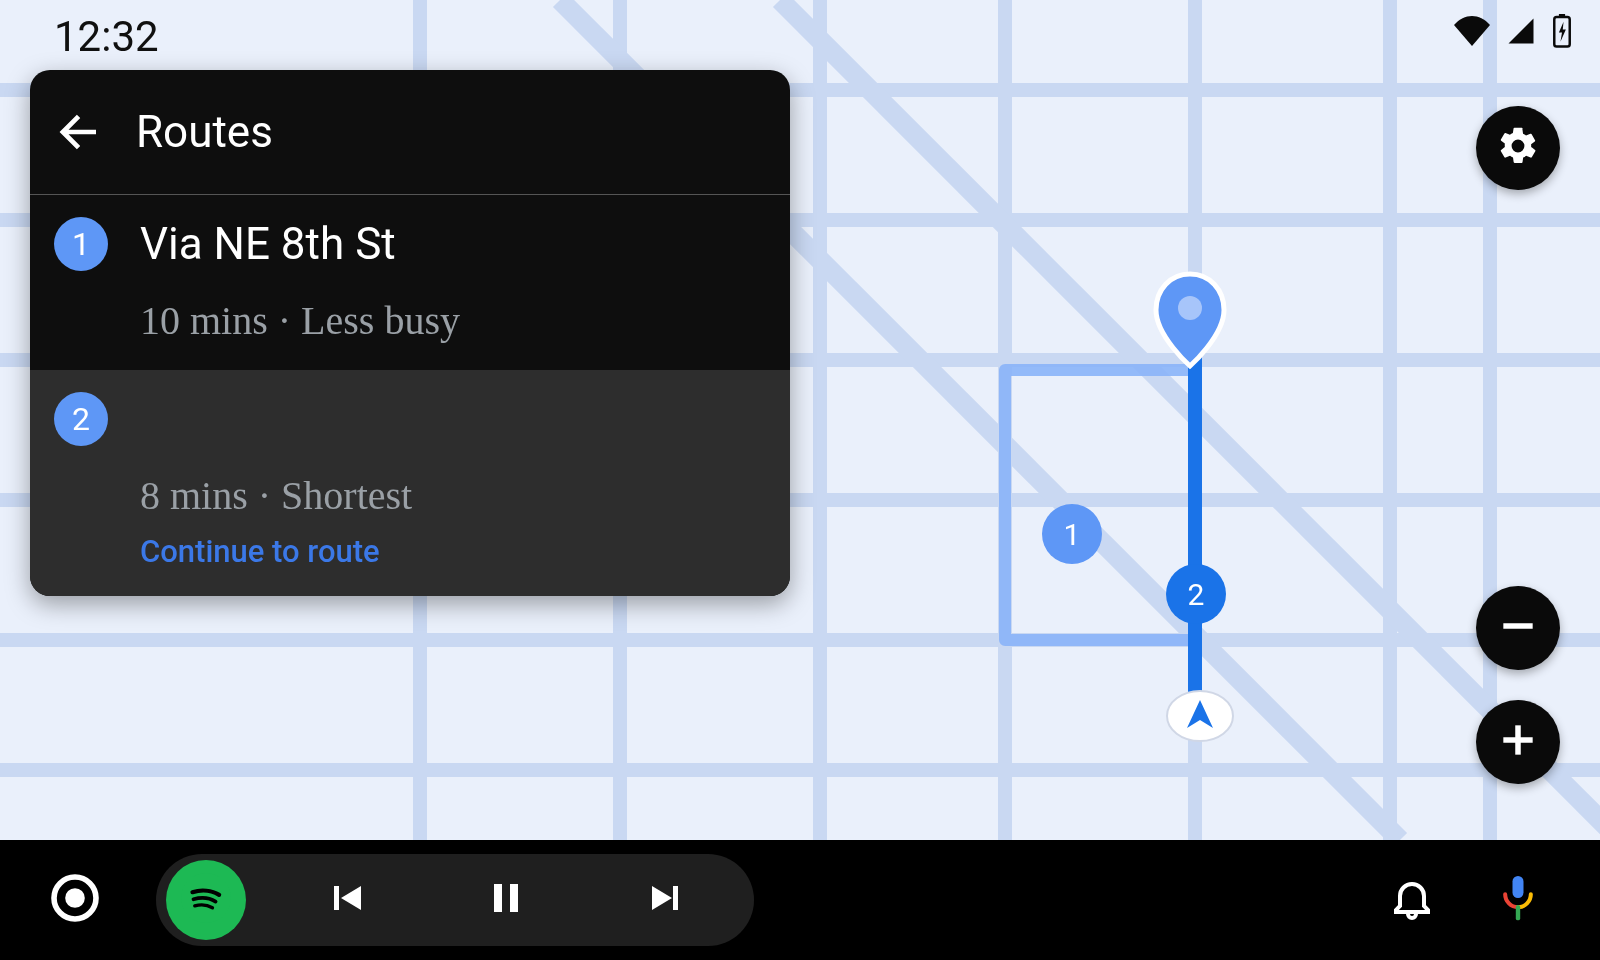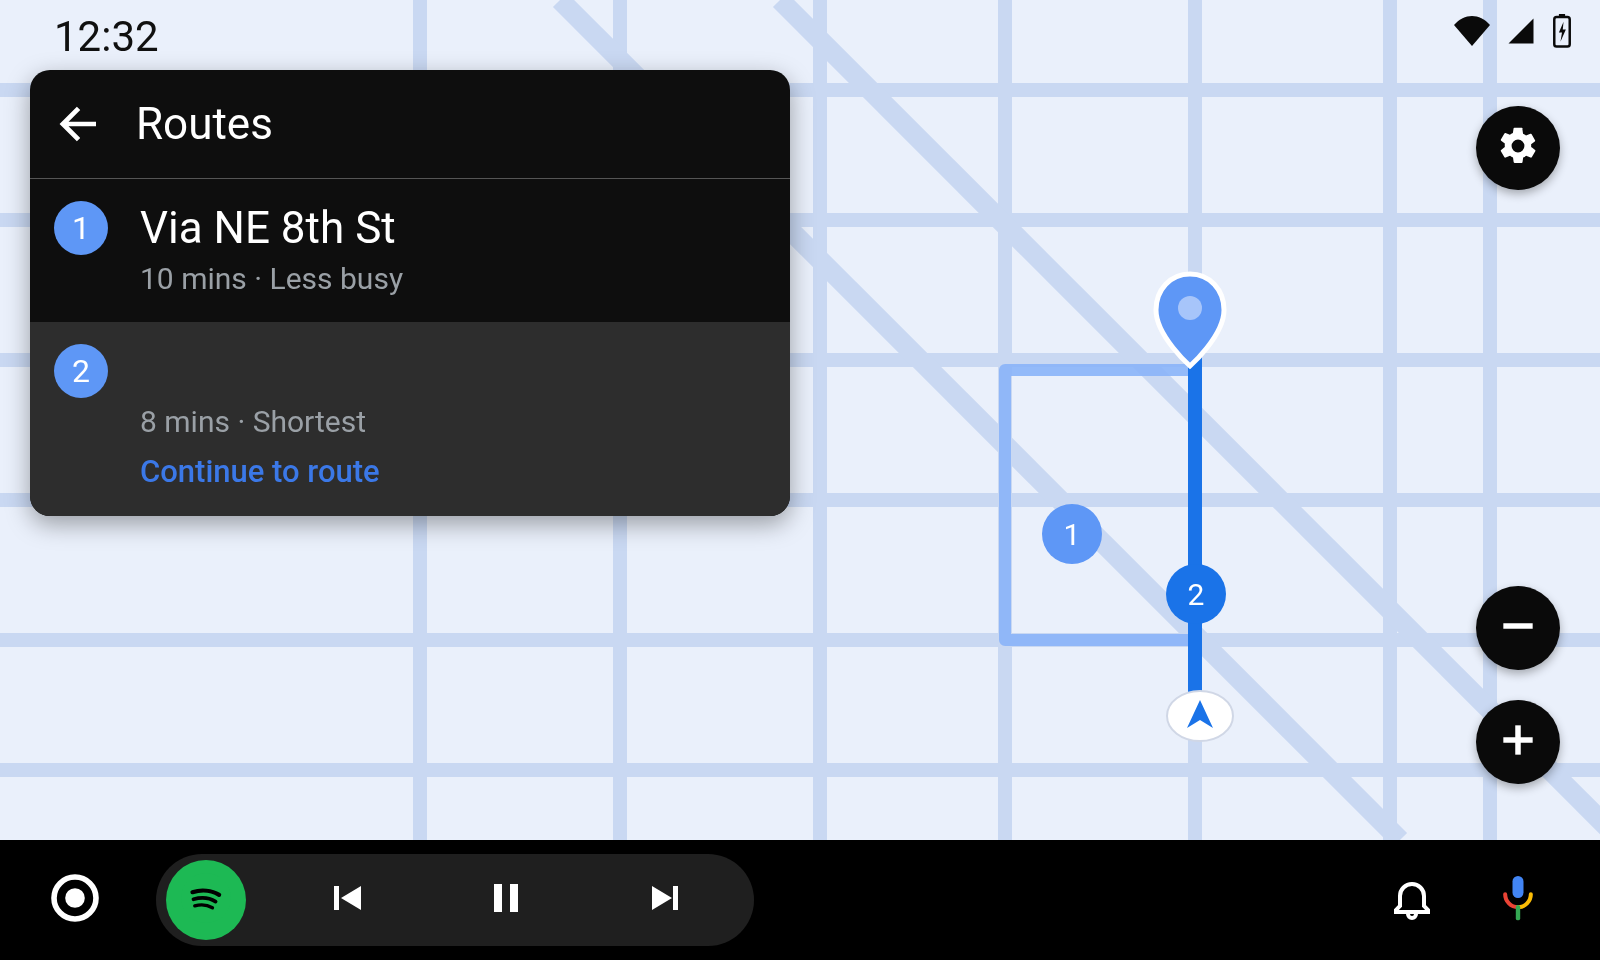--- a/index.html
+++ b/index.html
@@ -5,29 +5,29 @@
   html, body { margin:0; padding:0; width:1600px; height:960px; overflow:hidden; font-family: Roboto, "Helvetica Neue", Arial, sans-serif; background:#fff; }
   .stage { position:relative; width:1600px; height:960px; }
 
   .map { position:absolute; inset:0 0 120px 0; background:#EAF0FB; overflow:hidden; }
   .map svg { position:absolute; top:0; left:0; }
 
   .status-time { position:absolute; top:12px; left:36px; font-size:42px; font-weight:400; color:#101010;margin-left:18px; }
   .status-right { position:absolute; top:14px; right:28px; display:flex; align-items:center; gap:14px; }
 
   .routes-card { position:absolute; top:70px; left:30px; width:760px; background:#0e0e0e; border-radius:20px; overflow:hidden; box-shadow:0 8px 24px rgba(0,0,0,0.35); }
-  .routes-header { display:flex; align-items:center; height:108px; padding:0 18px; border-bottom:1px solid #555; }
+  .routes-header { display:flex; align-items:center; height:108px; padding:8px 18px; border-bottom:1px solid #555; }
   .routes-title { color:#fff; font-size:44px; margin-left:28px; font-weight:400; }
   .back-btn { width:60px; height:60px; display:flex; align-items:center; justify-content:center; }
 
   .route-item { padding:22px 24px 26px 24px; border-bottom:0; }
   .route-row { display:flex; align-items:center; }
   .route-num { width:54px; height:54px; border-radius:50%; background:#5E97F6; color:#fff; font-size:32px; display:flex; align-items:center; justify-content:center; margin-right:32px; flex:none; }
   .route-name { color:#fff; font-size:44px; }
-  .route-sub { color:#9aa0a6; font-size:30px; margin-top:6px; margin-left:86px; }
+  .route-sub { color:#9aa0a6; font-size:40px; margin-top:26px; margin-left:86px;font-family:Liberation Serif, serif; }
   .route-action { color:#3b78e7; font-size:31px; margin-top:14px; margin-left:86px; font-weight:500; }
   .route-item.active { background:#2d2d2d; }
 
   .fab { position:absolute; width:84px; height:84px; border-radius:50%; background:#0a0a0a; display:flex; align-items:center; justify-content:center; box-shadow:0 4px 10px rgba(0,0,0,0.3); }
   .fab-settings { top:106px; right:40px; }
   .fab-minus { bottom:290px; right:40px; }
   .fab-plus { bottom:176px; right:40px; }
 
   .navbar { position:absolute; bottom:0; left:0; right:0; height:120px; background:#000; display:flex; align-items:center; }
   .nav-launcher { width:150px; height:100%; display:flex; align-items:center; justify-content:center; }

